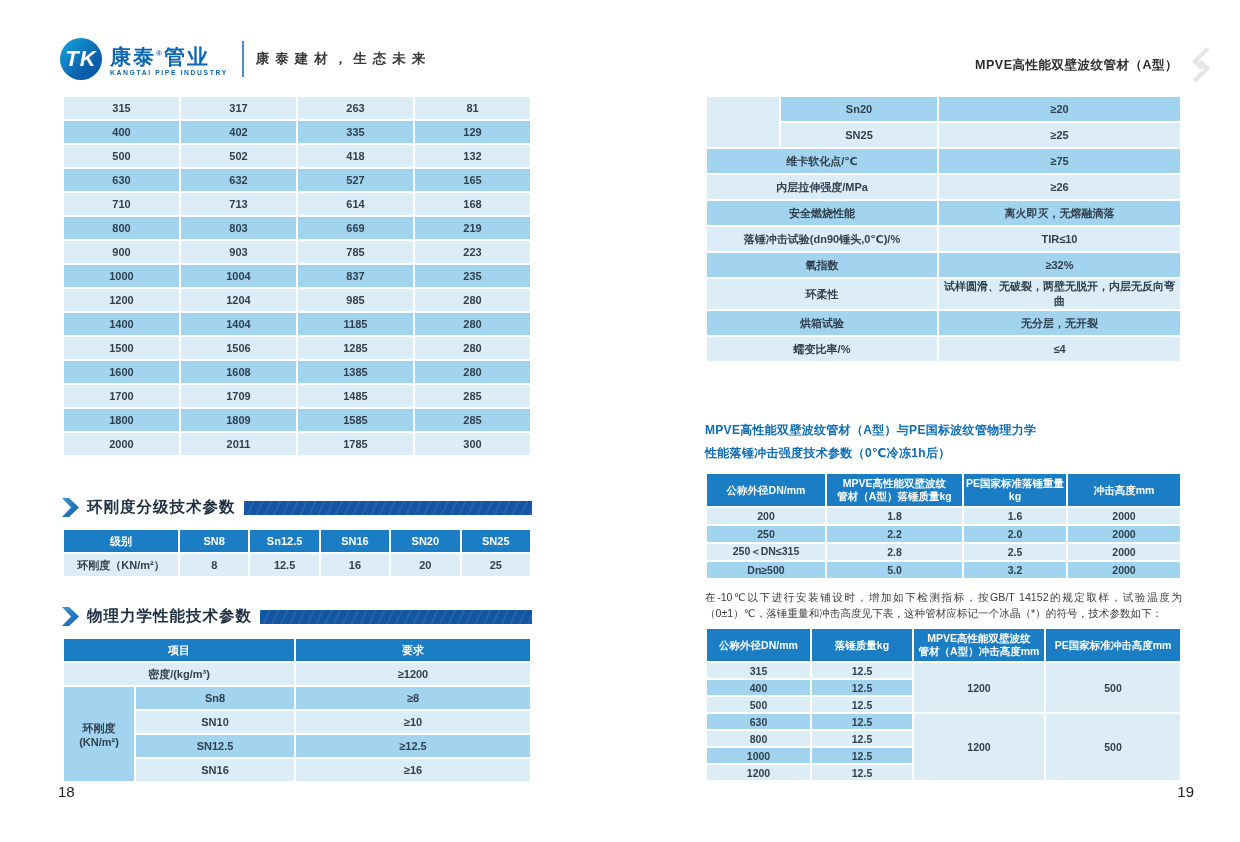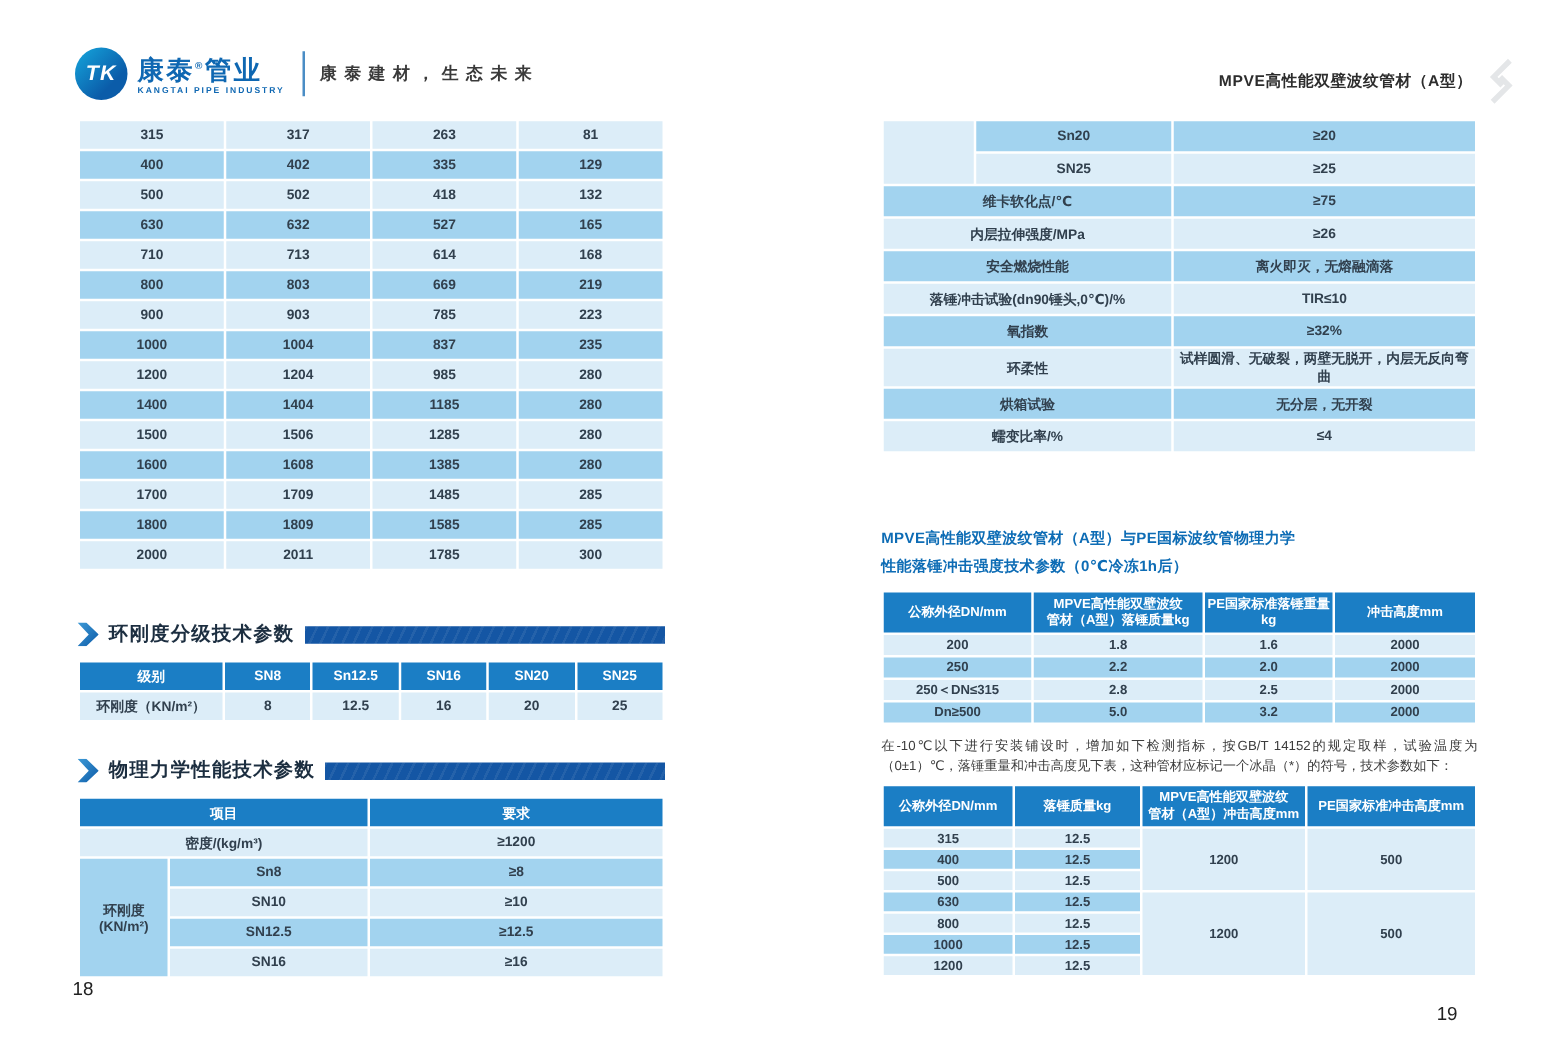--- a/index.html
+++ b/index.html
@@ -5,21 +5,21 @@
   * { box-sizing: border-box; margin: 0; padding: 0; }
   html,body { width:1240px; height:842px; background:#fff;
     font-family:"Liberation Sans","DejaVu Sans",sans-serif; }
   .page { position:relative; width:1240px; height:842px; overflow:hidden; background:#fff; }
 
   
   .header { position:absolute; top:36px; left:60px; right:26px; height:52px; }
   .brand { position:absolute; left:0; top:2px; display:flex; align-items:center; }
   .logo-circle { width:42px; height:42px; border-radius:50%;
     background:linear-gradient(135deg,#15a7dd 0%,#0b5ca9 70%);
-    color:#fff; font-weight:bold; font-style:italic; font-size:17px;
+    color:#fff; font-weight:bold; font-style:italic; font-size:22px;
     display:flex; align-items:center; justify-content:center; letter-spacing:1px; }
   .brand-text { margin-left:8px; color:#0e67b2; }
   .brand-name { font-size:21px; font-weight:bold; letter-spacing:2px; line-height:22px; }
   .brand-name sup { font-size:8px; }
   .brand-sub { font-size:6.8px; font-weight:bold; letter-spacing:1.6px; margin-top:1px; }
   .brand-divider { width:2px; height:36px; background:#0e67b2; opacity:.75; margin:0 12px 0 14px; }
   .tagline { font-size:13.5px; font-weight:bold; color:#3a3a3a; letter-spacing:6px; }
   .header-right { position:absolute; right:0; top:10px; display:flex; align-items:center; gap:10px; }
   .page-topic { font-size:12.5px; font-weight:bold; color:#2d2d2d; letter-spacing:.5px;padding-left:20px; }
 
@@ -58,21 +58,21 @@
   
   .impact-heading { margin-top:56px; font-size:12px; line-height:23px; font-weight:bold;
     color:#0d6cb5; white-space:pre-line; letter-spacing:.3px; }
   .impact-table { margin-top:7px; }
   .note { margin-top:9px; font-size:10.6px; line-height:16px; color:#3c3c3c; text-align:justify; }
   .impact2-table { margin-top:6px; }
 
   
   .page-num { position:absolute; top:783px; font-size:15px; color:#222; }
   .page-num.left { left:58px; }
-  .page-num.right { right:74px;margin-top:20px; }
+  .page-num.right { right:46px; }
 </style>
 </head>
 <body>
 
 <div class="page">
 
   <div class="header">
     <div class="brand">
       <div class="logo-circle">TK</div>
       <div class="brand-text">

